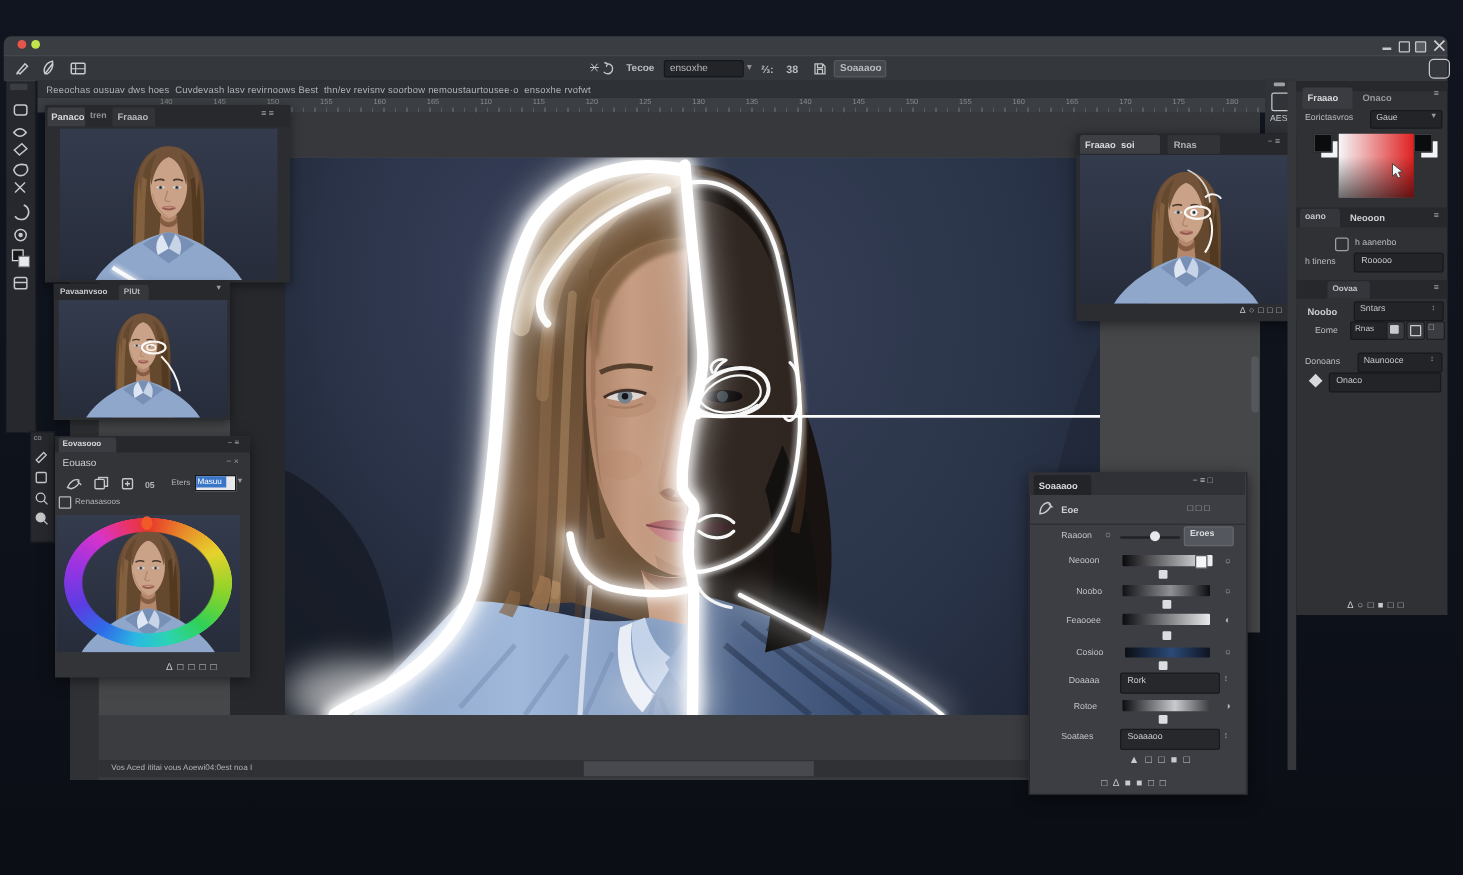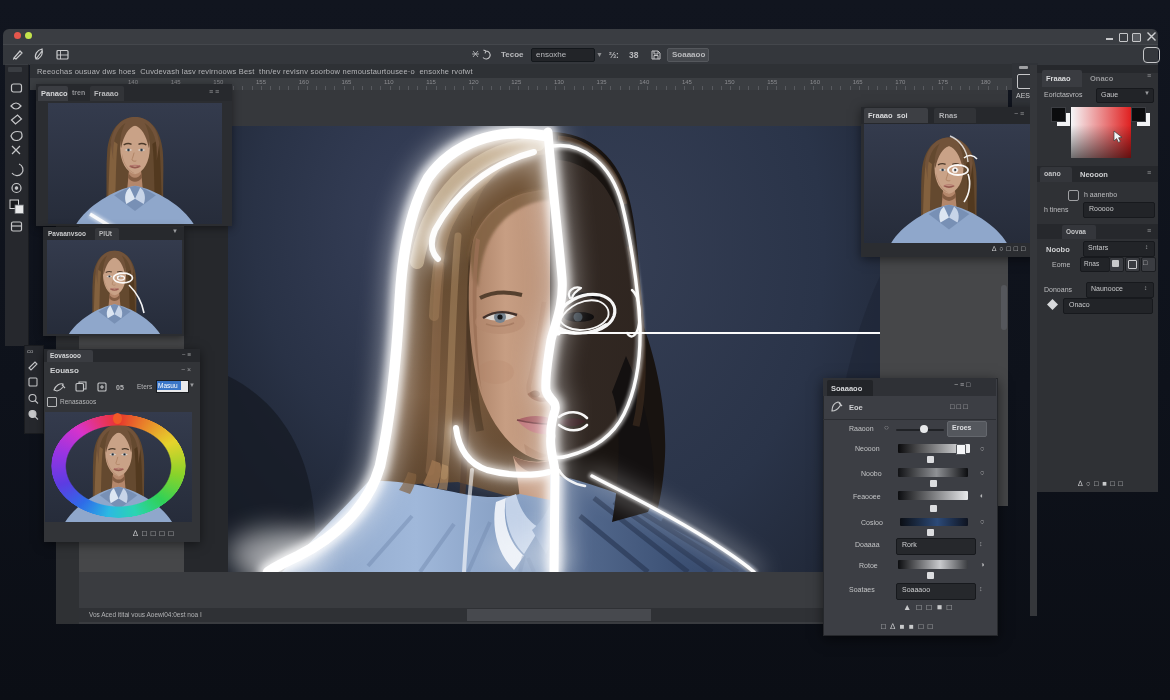--- a/index.html
+++ b/index.html
@@ -329,21 +329,21 @@
     <ellipse cx="76" cy="38" rx="3.5" ry="2.2" stroke-width="1.2"></ellipse>
     <path d="M84,45 C92,53 97,62 99,73" stroke-width="1.6"></path>
   </g>
 </svg>
 
 <div class="abs" style="left:44px;top:349px;width:156px;height:193px;background:#323438;box-shadow:0 2px 10px rgba(0,0,0,0.5);"></div>
 <div class="abs" style="left:44px;top:349px;width:156px;height:13px;background:#26282c;"></div>
 <div class="abs" style="left:47px;top:350px;width:46px;height:12px;background:#3a3c41;border-radius:2px 2px 0 0;"></div>
 <div class="abs txt" style="left:50px;top:352px;font-size:6.5px;font-weight:bold;color:#d5d6d8;">Eovasooo</div>
 <div class="abs txt" style="left:182px;top:351px;font-size:6.5px;color:#9b9c9f;">−&nbsp;≡</div>
-<div class="abs txt" style="left:50px;top:366px;font-size:8px;font-weight:bold;color:#cfd0d2;">Eouaso</div>
+<div class="abs txt" style="left:50px;top:366px;font-size:8px;font-weight:normal;color:#cfd0d2;">Eouaso</div>
 <div class="abs txt" style="left:181px;top:366px;font-size:7px;color:#9b9c9f;">− ×</div>
 <svg class="abs" style="left:52px;top:381px" width="80" height="12" viewBox="0 0 80 12">
  <g stroke="#c6c7c9" stroke-width="1.1" fill="none">
   <path d="M2,9 C4,4 8,2 11,3 C12,6 9,9 5,10 Z M10,4 l3,3"></path>
   <rect x="24" y="2.5" width="7.5" height="7.5" rx="1"></rect>
         <path d="M27,2.5 v-1.5 h7 v7 h-2"></path>
   <rect x="46" y="2" width="8" height="8" rx="1"></rect>
         <path d="M48,6 h4 M50,4 v4"></path>
  </g>
  <text x="64" y="9" font-size="7" fill="#b6b7b9" font-weight="bold" font-family="Liberation Sans">05</text>

